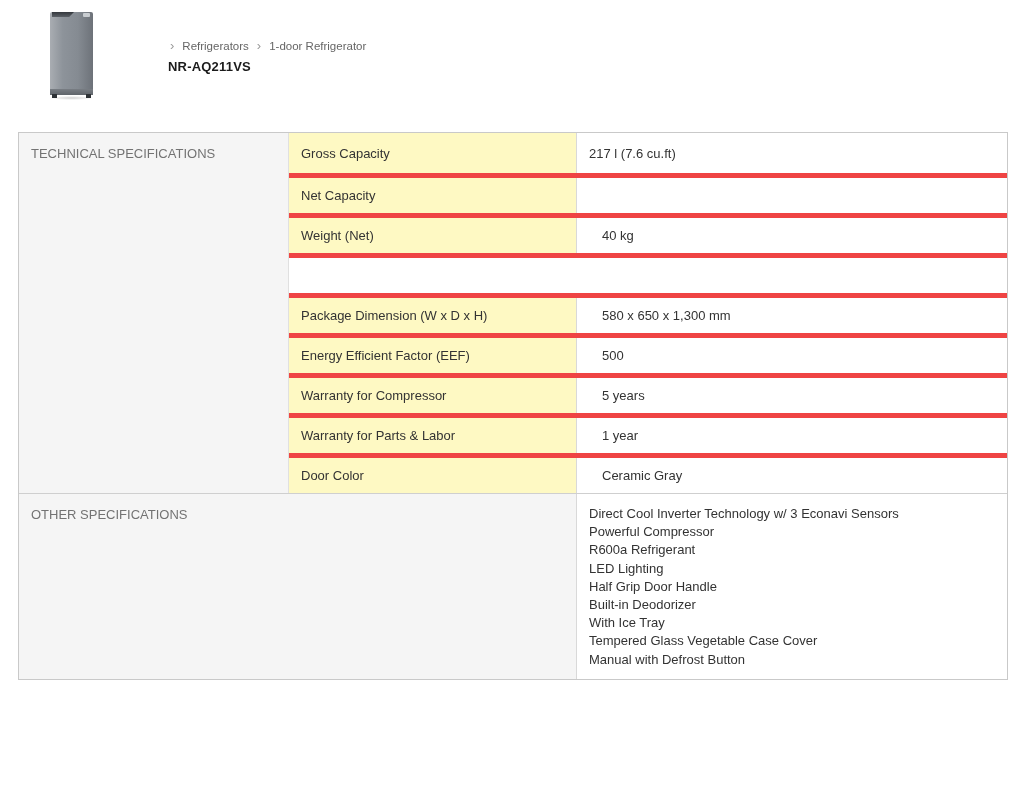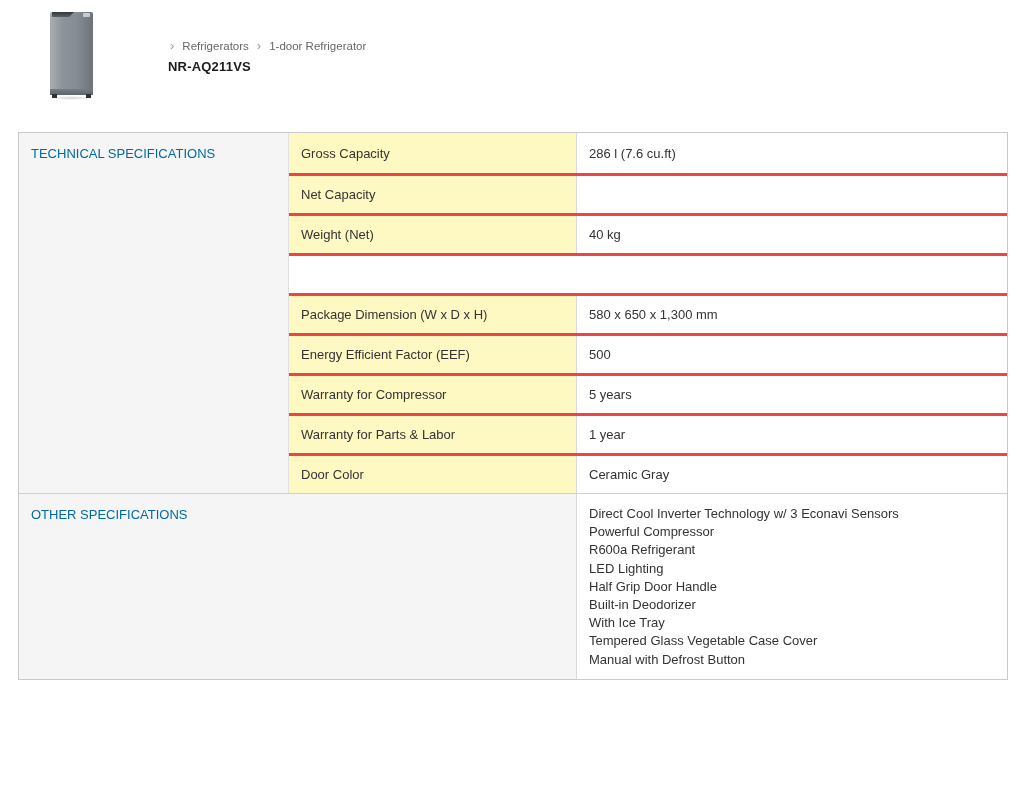--- a/index.html
+++ b/index.html
@@ -58,26 +58,26 @@
   .spec-table {
     position: absolute; left: 18px; top: 132px; width: 990px;
     border: 1px solid #c9c9c9; background: #fff;
     font-size: 13px; color: #333;
   }
   .section { display: flex; }
   .section.technical { border-bottom: 1px solid #cfcfcf; }
 
   .section-head {
     width: 270px; flex: 0 0 270px; background: #f5f5f5;
-    padding: 13px 12px; font-size: 13px; color: #0369a1;
+    padding: 13px 12px; font-size: 13px; color: #737373;
     border-right: 1px solid #e0e0e0;
   }
   .rows { flex: 1 1 auto; }
   .spec-row { display: flex; height: 40px; }
-  .spec-row + .spec-row { border-top: 3px solid #ef4444; }
+  .spec-row + .spec-row { border-top: 5px solid #ef4444; gap: 13px; }
   .cell-label {
     width: 288px; flex: 0 0 288px; background: #fef9c3;
     border-right: 1px solid #d9d9d9;
     display: flex; align-items: center; padding: 0 12px;
   }
   .cell-value {
     flex: 1 1 auto; background: #ffffff;
     display: flex; align-items: center; padding: 0 12px;
   }
 
@@ -116,21 +116,21 @@
 </div>
 
 <div class="spec-table">
 
   <div class="section technical">
     <div class="section-head">TECHNICAL SPECIFICATIONS</div>
     <div class="rows">
 
       <div class="spec-row">
         <div class="cell-label">Gross Capacity</div>
-        <div class="cell-value">286 l (7.6 cu.ft)</div>
+        <div class="cell-value">217 l (7.6 cu.ft)</div>
       </div>
       <div class="spec-row">
         <div class="cell-label">Net Capacity</div>
       </div>
       <div class="spec-row">
         <div class="cell-label">Weight (Net)</div>
         <div class="cell-value">40 kg</div>
       </div>
       <div class="spec-row">
       </div>

